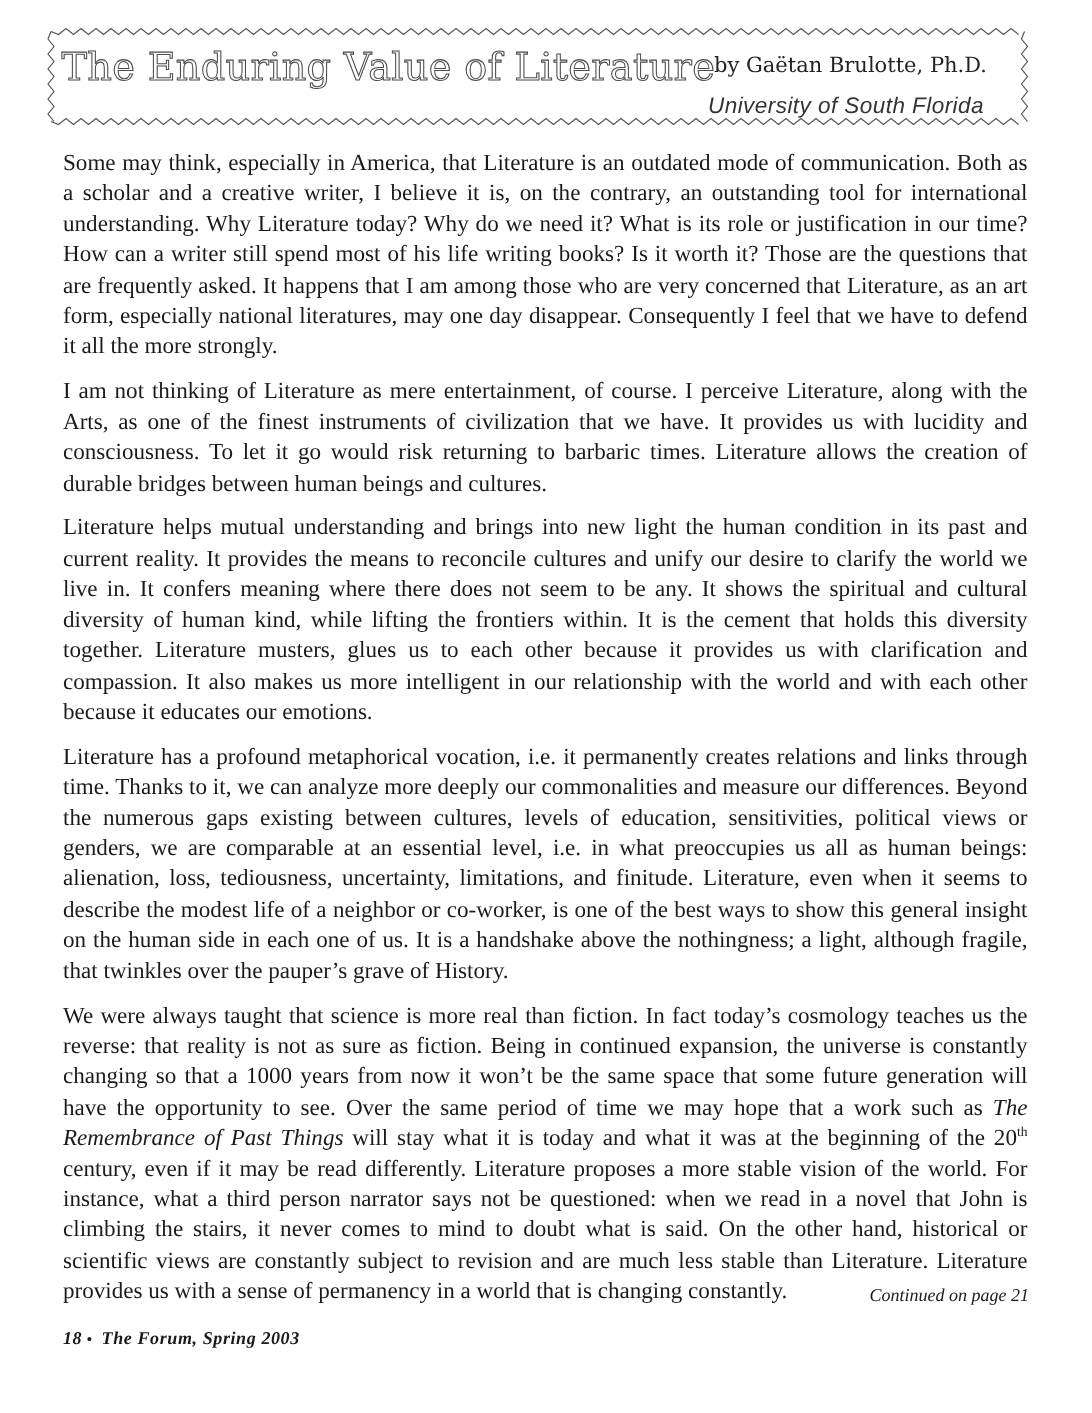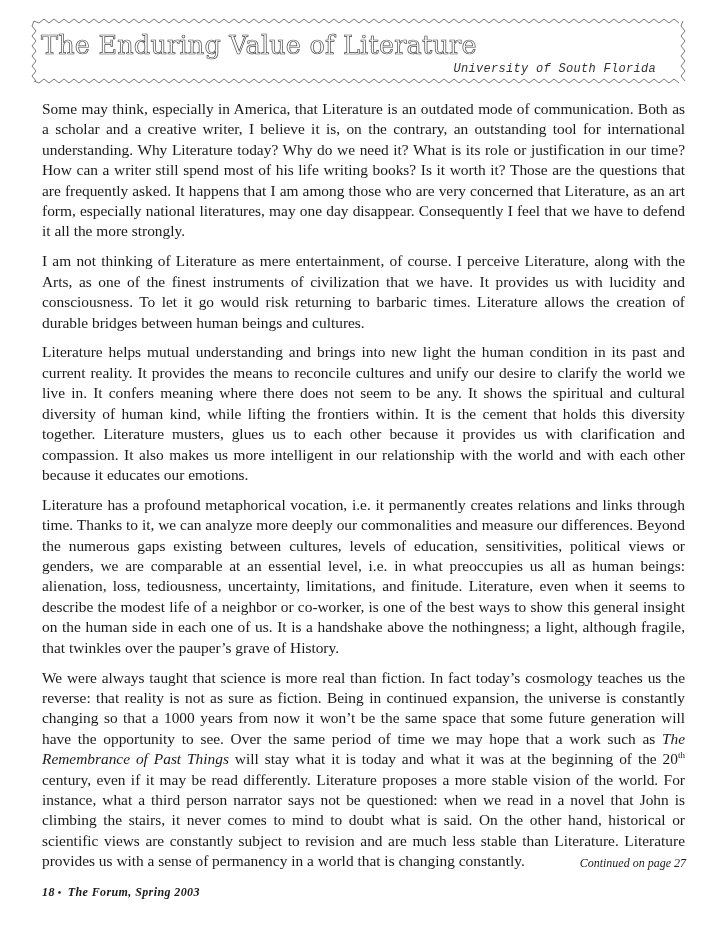--- a/index.html
+++ b/index.html
@@ -15,21 +15,21 @@
       color: #ffffff; -webkit-text-stroke: 0.7px #4a4a4a; letter-spacing: 0.2px;
       white-space: nowrap; margin: 0;
     }
     .byline {
       position: absolute; right: 28px; top: 18px;
       font-family: "DejaVu Serif", serif; font-size: 14px; color: #222;
       white-space: nowrap;
     }
     .affiliation {
       position: absolute; right: 30px; top: 44px;
-      font-family: Liberation Mono, monospace; font-style: italic; font-size: 12px; color: #333;
+      font-family: Liberation Sans, sans-serif; font-style: italic; font-size: 15px; color: #333;
       white-space: nowrap; letter-spacing: 0.3px;
     }
     .article {
       position: absolute; left: 42px; top: 99px; width: 643px;
       font-family: "Liberation Serif", serif; font-size: 15.4px; line-height: 20.4px;
       text-align: justify; color: #1a1a1a;
     }
     .article p { margin: 0 0 9.5px 0; }
     .article p.last { margin-bottom: 16px; }
     .article sup { font-size: 9px; line-height: 0; vertical-align: 6px; }
@@ -48,28 +48,29 @@
 <body>
 
 <div class="header-frame">
   <svg class="border" viewBox="0 0 655 66" preserveAspectRatio="none">
       <path d="M3 3 L8.0 5.0 L13.0 1.0 L18.0 5.0 L23.0 1.0 L28.0 5.0 L33.0 1.0 L38.0 5.0 L43.0 1.0 L48.0 5.0 L53.0 1.0 L58.0 5.0 L63.0 1.0 L68.0 5.0 L73.0 1.0 L78.0 5.0 L83.0 1.0 L88.0 5.0 L93.0 1.0 L98.0 5.0 L103.0 1.0 L108.0 5.0 L113.0 1.0 L118.0 5.0 L123.0 1.0 L128.0 5.0 L133.0 1.0 L138.0 5.0 L143.0 1.0 L148.0 5.0 L153.0 1.0 L158.0 5.0 L163.0 1.0 L168.0 5.0 L173.0 1.0 L178.0 5.0 L183.0 1.0 L188.0 5.0 L193.0 1.0 L198.0 5.0 L203.0 1.0 L208.0 5.0 L213.0 1.0 L218.0 5.0 L223.0 1.0 L228.0 5.0 L233.0 1.0 L238.0 5.0 L243.0 1.0 L248.0 5.0 L253.0 1.0 L258.0 5.0 L263.0 1.0 L268.0 5.0 L273.0 1.0 L278.0 5.0 L283.0 1.0 L288.0 5.0 L293.0 1.0 L298.0 5.0 L303.0 1.0 L308.0 5.0 L313.0 1.0 L318.0 5.0 L323.0 1.0 L328.0 5.0 L333.0 1.0 L338.0 5.0 L343.0 1.0 L348.0 5.0 L353.0 1.0 L358.0 5.0 L363.0 1.0 L368.0 5.0 L373.0 1.0 L378.0 5.0 L383.0 1.0 L388.0 5.0 L393.0 1.0 L398.0 5.0 L403.0 1.0 L408.0 5.0 L413.0 1.0 L418.0 5.0 L423.0 1.0 L428.0 5.0 L433.0 1.0 L438.0 5.0 L443.0 1.0 L448.0 5.0 L453.0 1.0 L458.0 5.0 L463.0 1.0 L468.0 5.0 L473.0 1.0 L478.0 5.0 L483.0 1.0 L488.0 5.0 L493.0 1.0 L498.0 5.0 L503.0 1.0 L508.0 5.0 L513.0 1.0 L518.0 5.0 L523.0 1.0 L528.0 5.0 L533.0 1.0 L538.0 5.0 L543.0 1.0 L548.0 5.0 L553.0 1.0 L558.0 5.0 L563.0 1.0 L568.0 5.0 L573.0 1.0 L578.0 5.0 L583.0 1.0 L588.0 5.0 L593.0 1.0 L598.0 5.0 L603.0 1.0 L608.0 5.0 L613.0 1.0 L618.0 5.0 L623.0 1.0 L628.0 5.0 L633.0 1.0 L638.0 5.0 L643.0 1.0 L648.0 5.0" fill="none" stroke="#555555" stroke-width="0.8"></path>
       <path d="M3 63 L8.0 65.0 L13.0 61.0 L18.0 65.0 L23.0 61.0 L28.0 65.0 L33.0 61.0 L38.0 65.0 L43.0 61.0 L48.0 65.0 L53.0 61.0 L58.0 65.0 L63.0 61.0 L68.0 65.0 L73.0 61.0 L78.0 65.0 L83.0 61.0 L88.0 65.0 L93.0 61.0 L98.0 65.0 L103.0 61.0 L108.0 65.0 L113.0 61.0 L118.0 65.0 L123.0 61.0 L128.0 65.0 L133.0 61.0 L138.0 65.0 L143.0 61.0 L148.0 65.0 L153.0 61.0 L158.0 65.0 L163.0 61.0 L168.0 65.0 L173.0 61.0 L178.0 65.0 L183.0 61.0 L188.0 65.0 L193.0 61.0 L198.0 65.0 L203.0 61.0 L208.0 65.0 L213.0 61.0 L218.0 65.0 L223.0 61.0 L228.0 65.0 L233.0 61.0 L238.0 65.0 L243.0 61.0 L248.0 65.0 L253.0 61.0 L258.0 65.0 L263.0 61.0 L268.0 65.0 L273.0 61.0 L278.0 65.0 L283.0 61.0 L288.0 65.0 L293.0 61.0 L298.0 65.0 L303.0 61.0 L308.0 65.0 L313.0 61.0 L318.0 65.0 L323.0 61.0 L328.0 65.0 L333.0 61.0 L338.0 65.0 L343.0 61.0 L348.0 65.0 L353.0 61.0 L358.0 65.0 L363.0 61.0 L368.0 65.0 L373.0 61.0 L378.0 65.0 L383.0 61.0 L388.0 65.0 L393.0 61.0 L398.0 65.0 L403.0 61.0 L408.0 65.0 L413.0 61.0 L418.0 65.0 L423.0 61.0 L428.0 65.0 L433.0 61.0 L438.0 65.0 L443.0 61.0 L448.0 65.0 L453.0 61.0 L458.0 65.0 L463.0 61.0 L468.0 65.0 L473.0 61.0 L478.0 65.0 L483.0 61.0 L488.0 65.0 L493.0 61.0 L498.0 65.0 L503.0 61.0 L508.0 65.0 L513.0 61.0 L518.0 65.0 L523.0 61.0 L528.0 65.0 L533.0 61.0 L538.0 65.0 L543.0 61.0 L548.0 65.0 L553.0 61.0 L558.0 65.0 L563.0 61.0 L568.0 65.0 L573.0 61.0 L578.0 65.0 L583.0 61.0 L588.0 65.0 L593.0 61.0 L598.0 65.0 L603.0 61.0 L608.0 65.0 L613.0 61.0 L618.0 65.0 L623.0 61.0 L628.0 65.0 L633.0 61.0 L638.0 65.0 L643.0 61.0 L648.0 65.0" fill="none" stroke="#555555" stroke-width="0.8"></path>
       <path d="M3 3 L1.0 8.0 L5.0 13.0 L1.0 18.0 L5.0 23.0 L1.0 28.0 L5.0 33.0 L1.0 38.0 L5.0 43.0 L1.0 48.0 L5.0 53.0 L1.0 58.0 L5.0 63.0" fill="none" stroke="#555555" stroke-width="0.8"></path>
       <path d="M652 3 L650.0 8.0 L654.0 13.0 L650.0 18.0 L654.0 23.0 L650.0 28.0 L654.0 33.0 L650.0 38.0 L654.0 43.0 L650.0 48.0 L654.0 53.0 L650.0 58.0 L654.0 63.0" fill="none" stroke="#555555" stroke-width="0.8"></path>
     </svg>
   <h1 class="title">The Enduring Value of Literature</h1>
+  <div class="byline">by Gaëtan Brulotte, Ph.D.</div>
   <div class="affiliation">University of South Florida</div>
 </div>
 
 <div class="article">
   <p>Some may think, especially in America, that Literature is an outdated mode of communication. Both as a scholar and a creative writer, I believe it is, on the contrary, an outstanding tool for international understanding. Why Literature today? Why do we need it? What is its role or justification in our time? How can a writer still spend most of his life writing books? Is it worth it? Those are the questions that are frequently asked. It happens that I am among those who are very concerned that Literature, as an art form, especially national literatures, may one day disappear. Consequently I feel that we have to defend it all the more strongly.</p>
   <p>I am not thinking of Literature as mere entertainment, of course. I perceive Literature, along with the Arts, as one of the finest instruments of civilization that we have. It provides us with lucidity and consciousness. To let it go would risk returning to barbaric times. Literature allows the creation of durable bridges between human beings and cultures.</p>
   <p>Literature helps mutual understanding and brings into new light the human condition in its past and current reality. It provides the means to reconcile cultures and unify our desire to clarify the world we live in. It confers meaning where there does not seem to be any. It shows the spiritual and cultural diversity of human kind, while lifting the frontiers within. It is the cement that holds this diversity together. Literature musters, glues us to each other because it provides us with clarification and compassion. It also makes us more intelligent in our relationship with the world and with each other because it educates our emotions.</p>
   <p>Literature has a profound metaphorical vocation, i.e. it permanently creates relations and links through time. Thanks to it, we can analyze more deeply our commonalities and measure our differences. Beyond the numerous gaps existing between cultures, levels of education, sensitivities, political views or genders, we are comparable at an essential level, i.e. in what preoccupies us all as human beings: alienation, loss, tediousness, uncertainty, limitations, and finitude. Literature, even when it seems to describe the modest life of a neighbor or co-worker, is one of the best ways to show this general insight on the human side in each one of us. It is a handshake above the nothingness; a light, although fragile, that twinkles over the pauper’s grave of History.</p>
   <p class="last"><span>We were always taught that science is more real than fiction. In fact today’s cosmology teaches us the reverse: that reality is not as sure as fiction. Being in continued expansion, the universe is constantly changing so that a 1000 years from now it won’t be the same space that some future generation will have the opportunity to see. Over the same period of time we may hope that a work such as </span><i>The Remembrance of Past Things</i><span> will stay what it is today and what it was at the beginning of the 20</span><sup>th</sup><span> century, even if it may be read differently. Literature proposes a more stable vision of the world. For instance, what a third person narrator says not be questioned: when we read in a novel that John is climbing the stairs, it never comes to mind to doubt what is said. On the other hand, historical or scientific views are constantly subject to revision and are much less stable than Literature. Literature provides us with a sense of permanency in a world that is changing constantly.</span></p>
 </div>
 
-<div class="continued">Continued on page 27</div>
+<div class="continued">Continued on page 21</div>
 
 <div class="footer">
   <span>18</span><span class="bullet">•</span><span>The Forum, Spring 2003</span>
 </div>
 
 </body></html>

